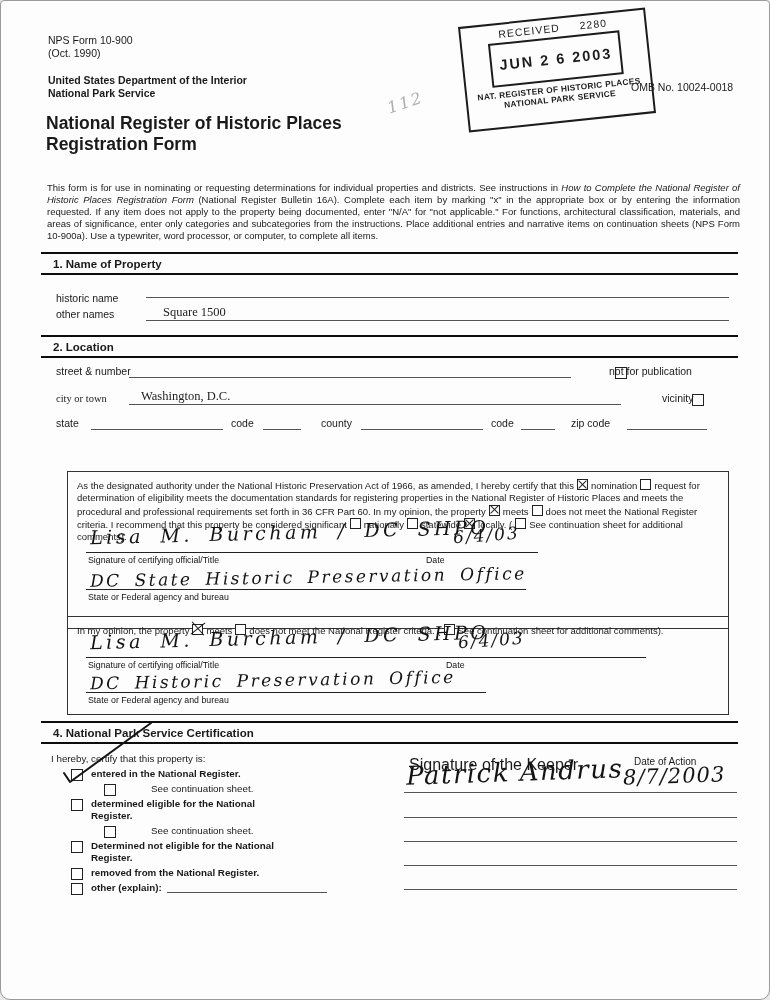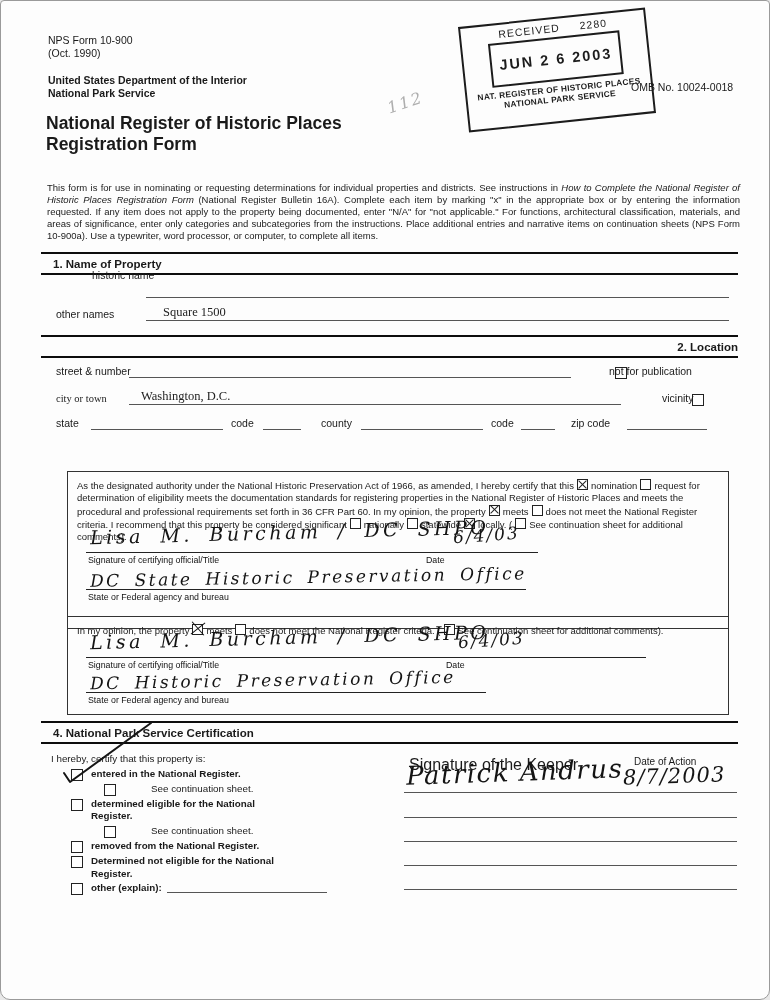--- a/index.html
+++ b/index.html
@@ -97,28 +97,28 @@
   
   <div class="pencil">112</div>
 
   
   <p class="intro"><span>This form is for use in nominating or requesting determinations for individual properties and districts.  See instructions in </span><span class="italic">How to Complete the National Register of Historic Places Registration Form</span><span> (National Register Bulletin 16A).  Complete each item by marking "x" in the appropriate box or by entering the information requested.  If any item does not apply to the property being documented, enter "N/A" for "not applicable."  For functions, architectural classification, materials, and areas of significance, enter only categories and subcategories from the instructions.  Place additional entries and narrative items on continuation sheets (NPS Form 10-900a).  Use a typewriter, word processor, or computer, to complete all items.</span></p>
 
   
   <div class="sec" style="top:251px;">
     <div class="sec-title">1. Name of Property</div>
   </div>
-  <div class="abs small" style="left:55px;top:268px;margin-left:36px;">historic name</div>
+  <div class="abs small" style="left:55px;top:291px;">historic name</div>
   <div class="fill-line" style="left:145px;top:296px;width:583px;"></div>
   <div class="abs small" style="left:55px;top:307px;">other names</div>
   <div class="abs serifval" style="left:162px;top:304px;">Square 1500</div>
   <div class="fill-line" style="left:145px;top:319px;width:583px;"></div>
 
   
-  <div class="sec" style="top:334px;text-align:right;">
+  <div class="sec" style="top:334px;">
     <div class="sec-title">2. Location</div>
   </div>
   <div class="abs small" style="left:55px;top:364px;">street &amp; number</div>
   <div class="fill-line" style="left:128px;top:376px;width:442px;"></div>
   <span class="cb cb-lg abs" style="left:583px;top:363px;"></span>
   <div class="abs small" style="left:608px;top:364px;">not for publication</div>
 
   <div class="abs small" style="left:55px;top:391px;font-family:Liberation Serif, serif;">city or town</div>
   <div class="abs serifval" style="left:140px;top:388px;">Washington, D.C.</div>
   <div class="fill-line" style="left:128px;top:403px;width:492px;"></div>
@@ -184,25 +184,25 @@
     <div class="s4row ind1">
         <span class="cb cb-lg"></span>
         <span class="narrow">determined eligible for the National Register.</span>
       </div>
     <div class="s4row ind2">
         <span class="cb cb-lg"></span>
         <span>See continuation sheet.</span>
       </div>
     <div class="s4row ind1">
         <span class="cb cb-lg"></span>
+        <span class="narrow">Determined not eligible for the National Register.</span>
+      </div>
+    <div class="s4row ind1">
+        <span class="cb cb-lg"></span>
         <span>removed from the National Register.</span>
-      </div>
-    <div class="s4row ind1">
-        <span class="cb cb-lg"></span>
-        <span class="narrow">Determined not eligible for the National Register.</span>
       </div>
     <div class="s4row ind1">
         <span class="cb cb-lg"></span>
         <span>other (explain):</span>
         <span style="display:inline-block;width:160px;border-bottom:1.2px solid #555;height:10px;"></span>
       </div>
   </div>
 
   
   <div class="abs" style="left:408px;top:755px;font-size:16px;">Signature of the Keeper</div>

